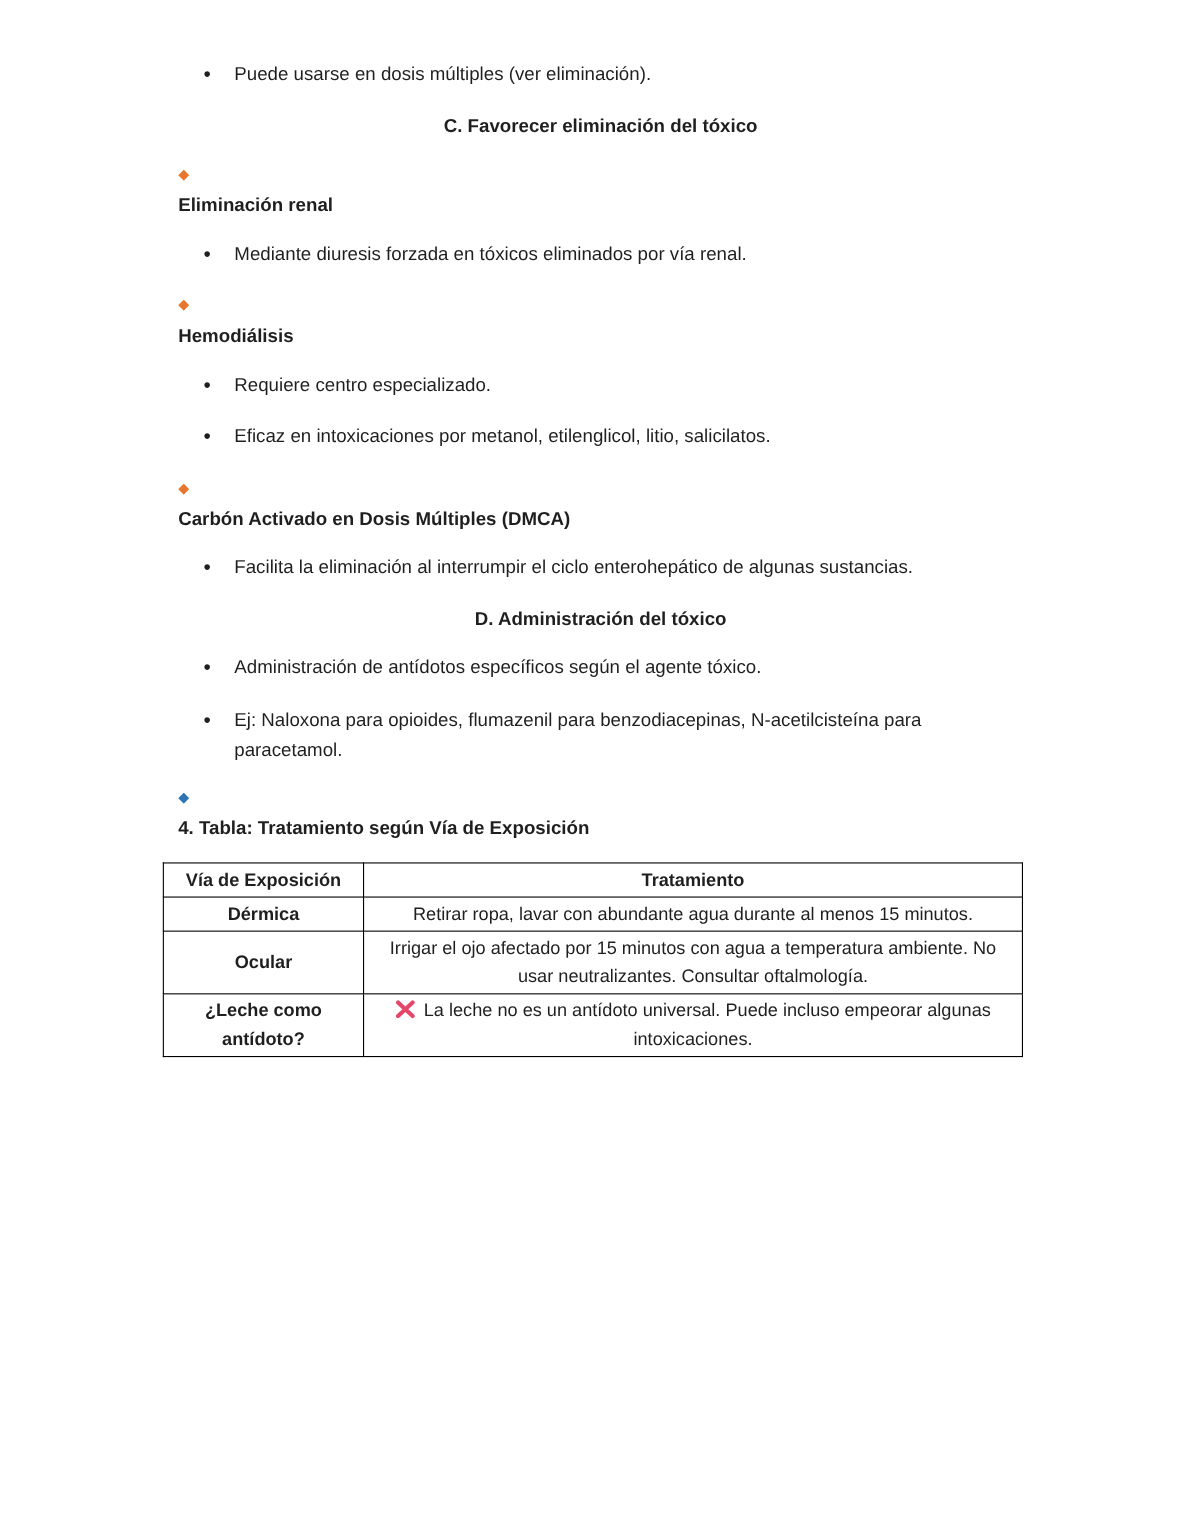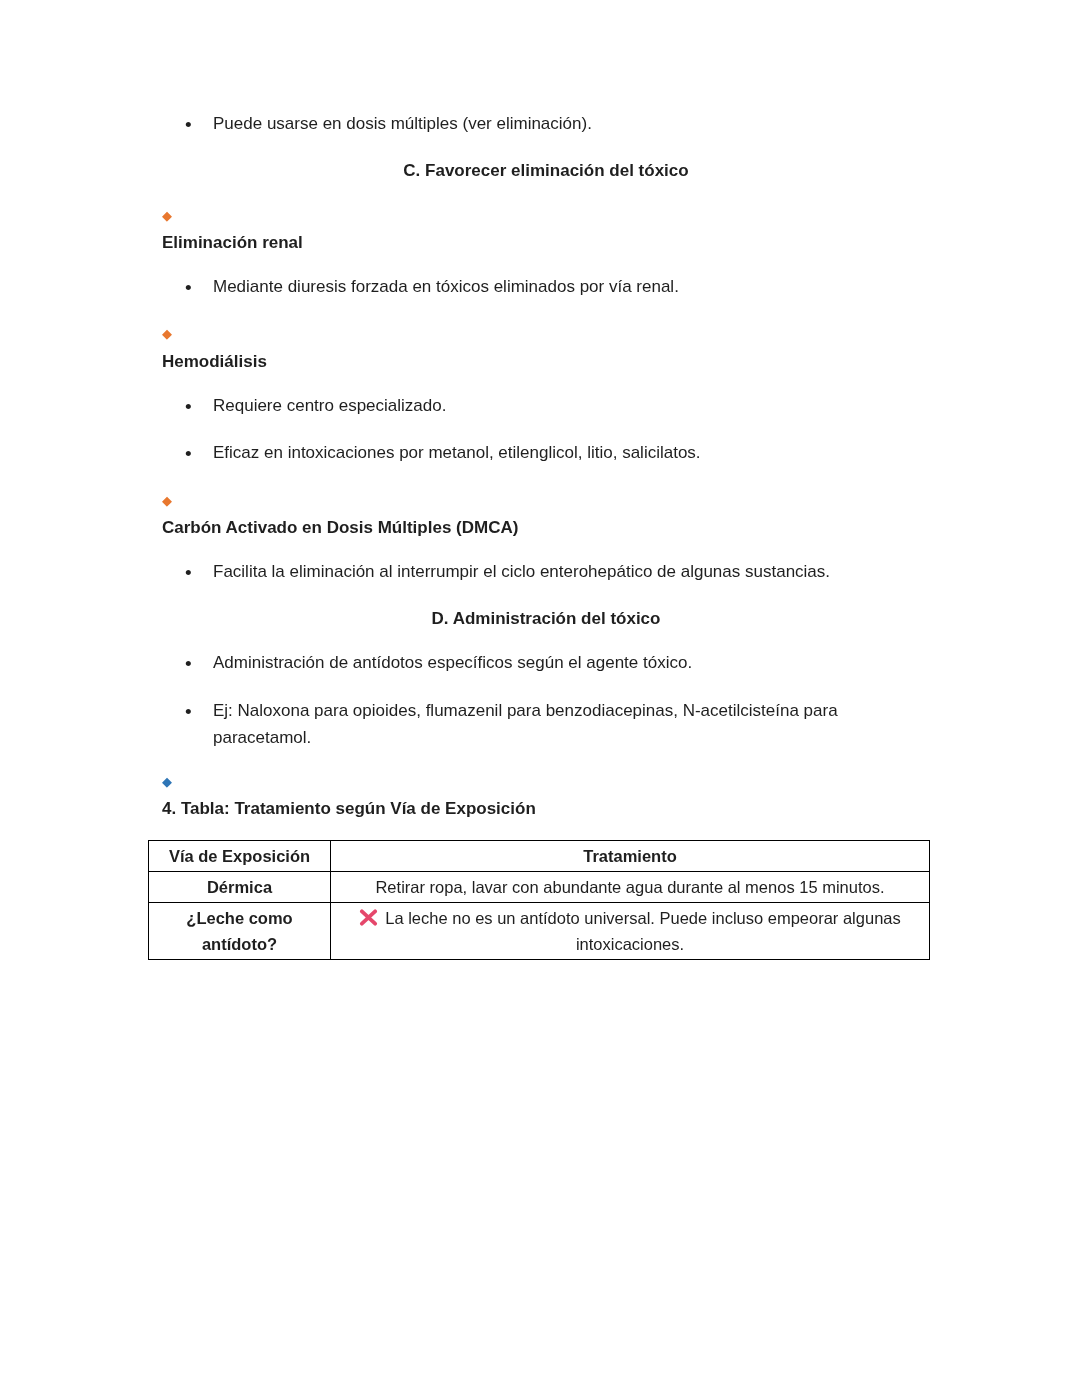--- a/index.html
+++ b/index.html
@@ -11,21 +11,21 @@
   *{box-sizing:border-box;margin:0;padding:0;}
   html,body{background:#ffffff;}
   body{
     width:1080px;height:1397px;
     font-family:"Liberation Sans","DejaVu Sans",sans-serif;
     color:var(--text);
     overflow:hidden;
   }
   .page{
     width:1080px;height:1397px;
-    padding:110px 150px 0 150px;
+    padding:54px 150px 0 150px;
   }
 
   
   .bullet-item{
     display:flex;align-items:flex-start;
     margin:0 0 17px 35px;
   }
   .dot{
     flex:0 0 auto;width:28px;line-height:1.6;font-size:17px;
   }
@@ -150,20 +150,24 @@
         <th class="via-head">Vía de Exposición</th>
         <th>Tratamiento</th>
       </tr>
     </thead>
     <tbody>
       <tr>
         <td class="via-cell">Dérmica</td>
         <td class="treat-cell">Retirar ropa, lavar con abundante agua durante al menos 15 minutos.</td>
       </tr>
       <tr>
+        <td class="via-cell">Ocular</td>
+        <td class="treat-cell">Irrigar el ojo afectado por 15 minutos con agua a temperatura ambiente. No usar neutralizantes. Consultar oftalmología.</td>
+      </tr>
+      <tr>
         <td class="via-cell">¿Leche como antídoto?</td>
         <td class="treat-cell"><span class="xicon"><svg viewBox="0 0 20 18" fill="none" xmlns="http://www.w3.org/2000/svg">
                 <path d="M3 2.5 L17 15.5 M17 2.5 L3 15.5" stroke="currentColor" stroke-width="4" stroke-linecap="round"></path>
               </svg></span><span>La leche no es un antídoto universal. Puede incluso empeorar algunas intoxicaciones.</span></td>
       </tr>
     </tbody>
   </table>
 
 </div>
 

